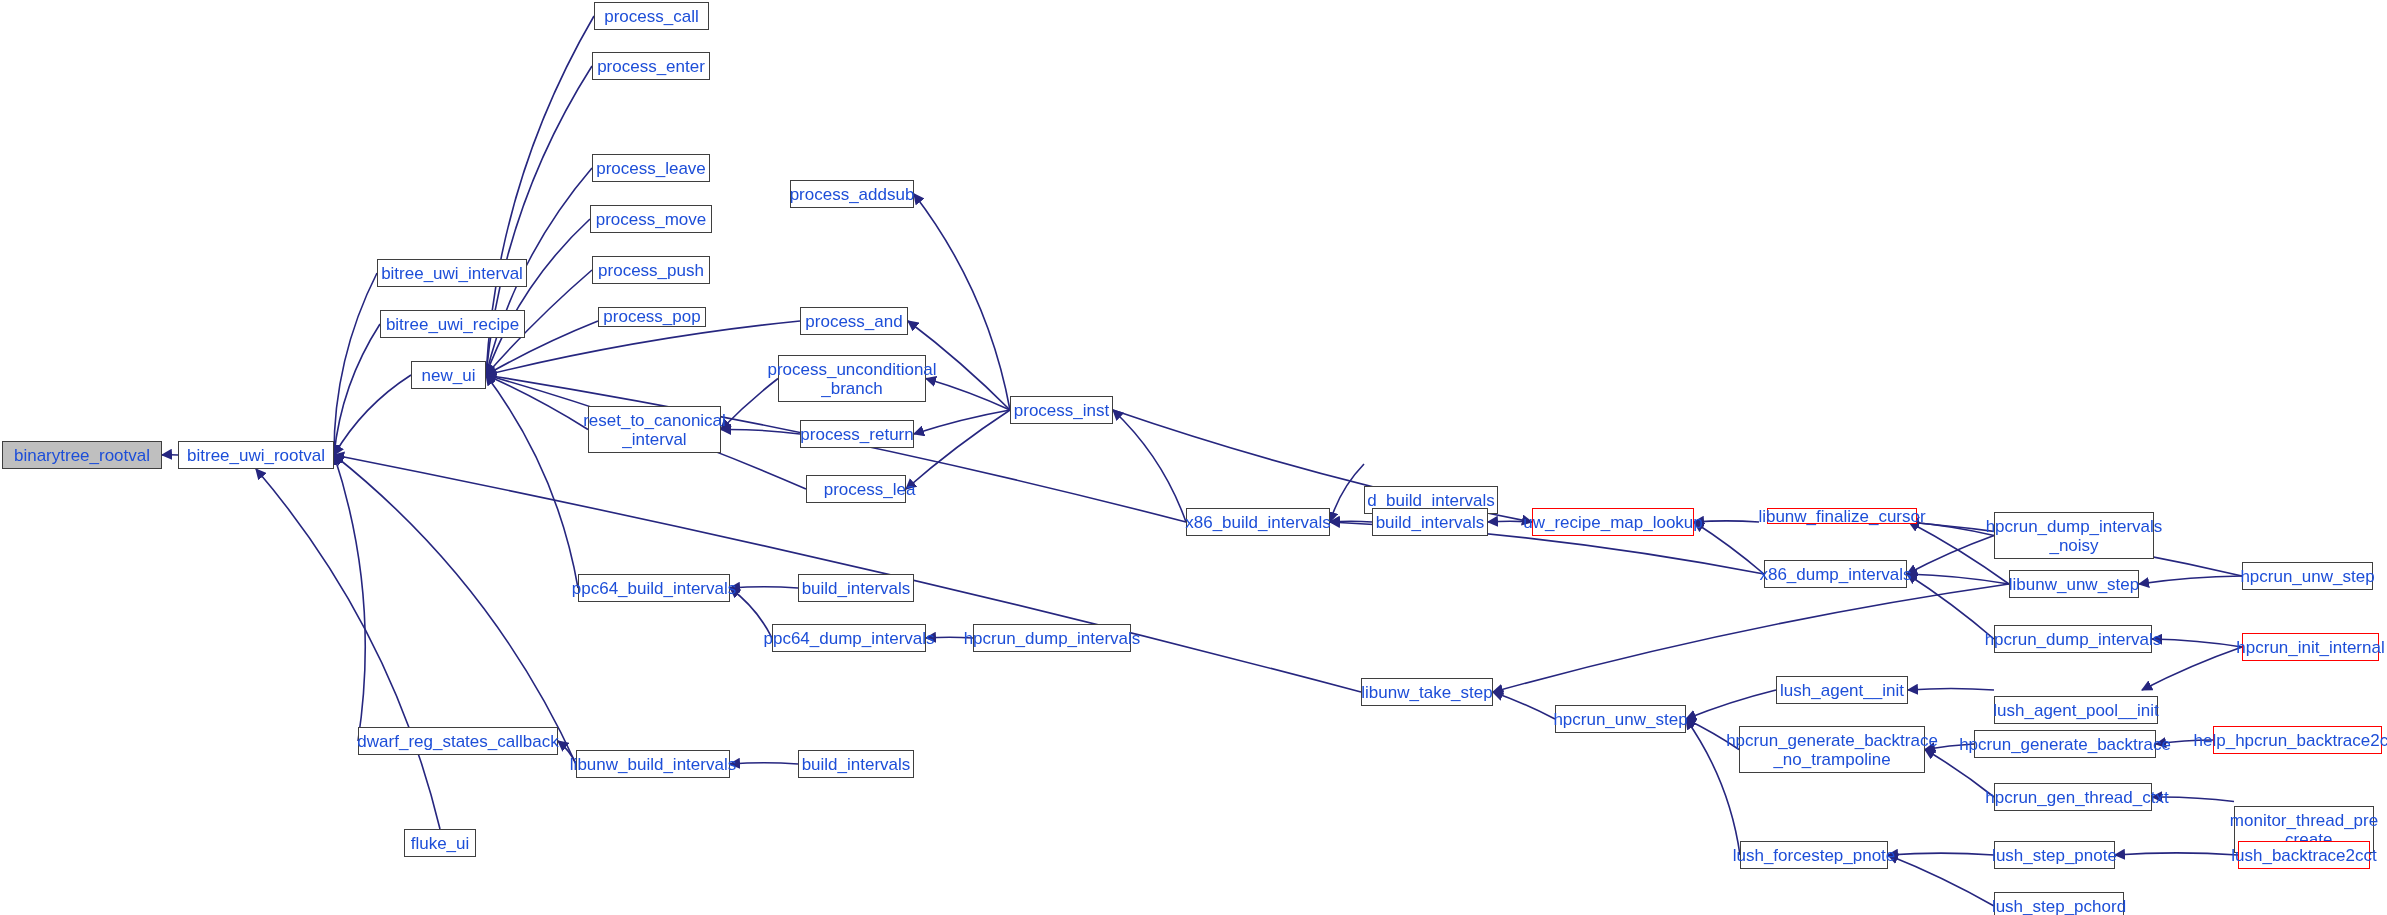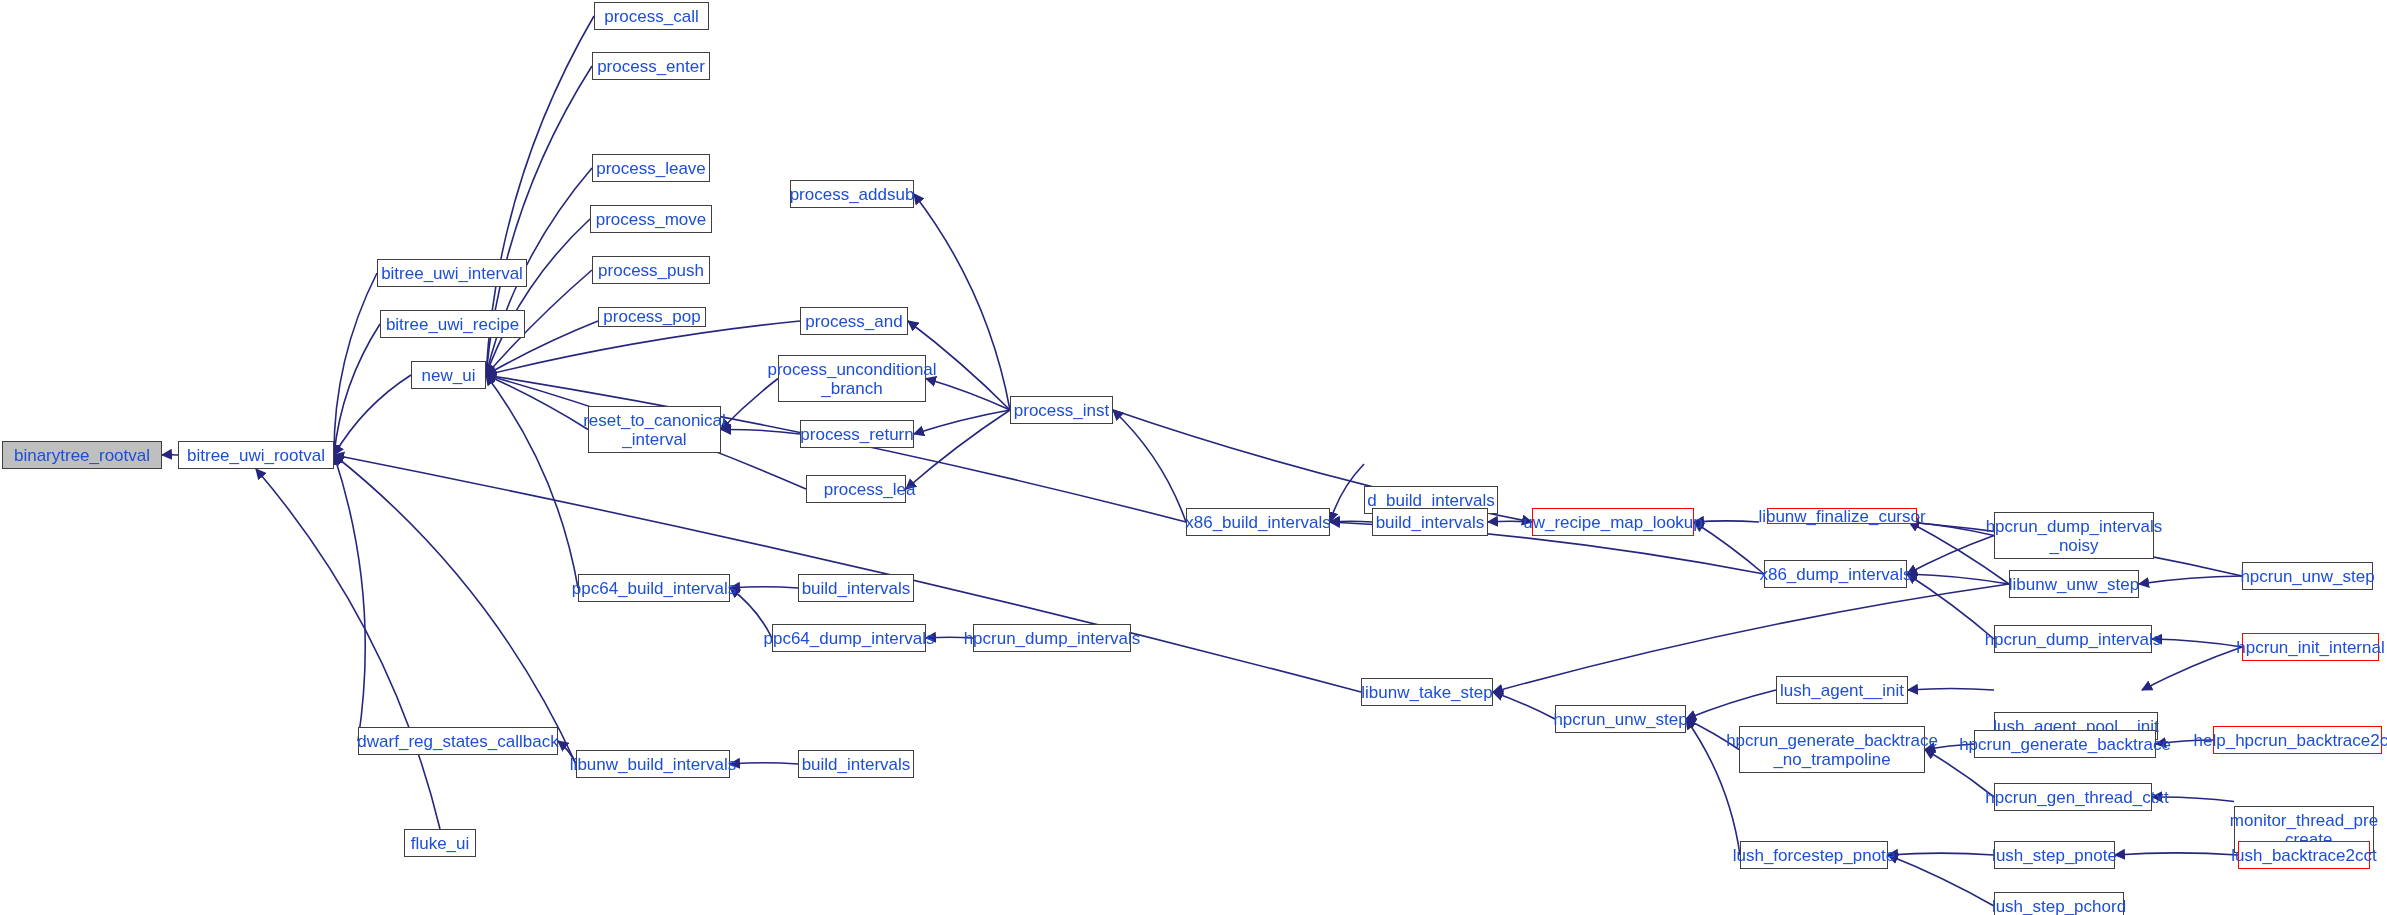--- a/index.html
+++ b/index.html
@@ -140,21 +140,21 @@
       <div class="node red" style="left: 2242px; top: 633px; width: 137px; height: 28px;"><span>hpcrun_init_internal</span></div>
       <div class="node" style="left: 578px; top: 574px; width: 152px; height: 28px;"><span>ppc64_build_intervals</span></div>
       <div class="node" style="left: 798px; top: 574px; width: 116px; height: 28px;"><span>build_intervals</span></div>
       <div class="node" style="left: 772px; top: 624px; width: 154px; height: 28px;"><span>ppc64_dump_intervals</span></div>
       <div class="node" style="left: 973px; top: 624px; width: 158px; height: 28px;"><span>hpcrun_dump_intervals</span></div>
       <div class="node" style="left: 1361px; top: 678px; width: 132px; height: 28px;"><span>libunw_take_step</span></div>
       <div class="node" style="left: 576px; top: 750px; width: 154px; height: 28px;"><span>libunw_build_intervals</span></div>
       <div class="node" style="left: 798px; top: 750px; width: 116px; height: 28px;"><span>build_intervals</span></div>
       <div class="node" style="left: 1555px; top: 705px; width: 131px; height: 28px;"><span>hpcrun_unw_step</span></div>
       <div class="node" style="left: 1776px; top: 676px; width: 132px; height: 28px;"><span>lush_agent__init</span></div>
-      <div class="node" style="left: 1994px; top: 712px; width: 164px; height: 28px;"><span>lush_agent_pool__init</span></div>
+      <div class="node" style="left: 1994px; top: 696px; width: 164px; height: 28px;"><span>lush_agent_pool__init</span></div>
       <div class="node" style="left: 1739px; top: 726px; width: 186px; height: 47px;"><span>hpcrun_generate_backtrace
 _no_trampoline</span></div>
       <div class="node" style="left: 1974px; top: 730px; width: 182px; height: 28px;"><span>hpcrun_generate_backtrace</span></div>
       <div class="node red" style="left: 2213px; top: 726px; width: 169px; height: 28px;"><span>help_hpcrun_backtrace2cct</span></div>
       <div class="node" style="left: 1994px; top: 783px; width: 158px; height: 28px; padding-left: 8px;"><span>hpcrun_gen_thread_ctxt</span></div>
       <div class="node" style="left: 2234px; top: 778px; width: 140px; height: 47px; margin-top: 28px;"><span>monitor_thread_pre
 _create</span></div>
       <div class="node" style="left: 1740px; top: 841px; width: 148px; height: 28px;"><span>lush_forcestep_pnote</span></div>
       <div class="node" style="left: 1994px; top: 841px; width: 121px; height: 28px;"><span>lush_step_pnote</span></div>
       <div class="node red" style="left: 2238px; top: 841px; width: 132px; height: 28px;"><span>lush_backtrace2cct</span></div>

